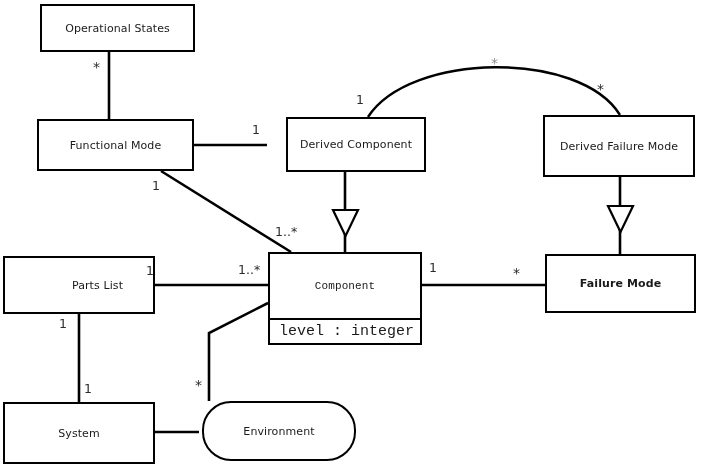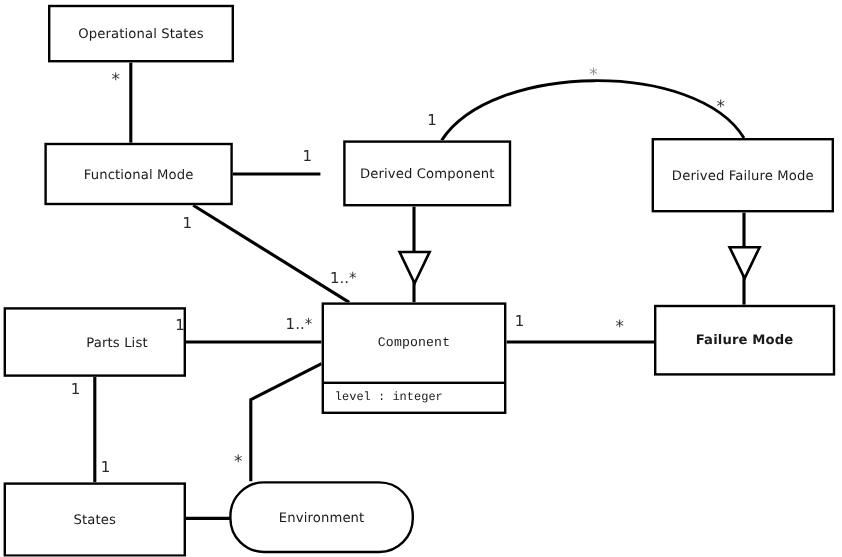--- a/index.html
+++ b/index.html
@@ -44,21 +44,21 @@
   }
   .uml-attrs {
     box-sizing: border-box;
     width: 100%;
     border-top: 2px solid #000000;
     display: flex;
     align-items: center;
     padding-left: 9px;
   }
   .uml-attr {
-    font-size: 10px;
+    font-size: 15px;
     color: #1a1a1a;
     white-space: nowrap;
   }
   .mult {
     position: absolute;
     font-size: 12.5px;
     color: #2b2b2b;
     white-space: nowrap;
     z-index: 3;
     line-height: 1;
@@ -127,24 +127,24 @@
     <div class="uml-attrs" style="height:25px;">
       <span class="uml-attr">level : integer</span>
     </div>
   </div>
 
   <div class="uml-class" style="left:545px; top:254px; width:151px; height:59px;font-weight:bold;">
     <div class="uml-name" style="height:100%;">Failure Mode</div>
   </div>
 
   <div class="uml-class" style="left:3px; top:402px; width:152px; height:62px;">
-    <div class="uml-name" style="height:58px;">States</div>
+    <div class="uml-name" style="height:58px;">System</div>
   </div>
 
-  <div class="uml-class" style="left:191px; top:401px; width:154px; height:60px;border-radius:29px;">
+  <div class="uml-class" style="left:202px; top:401px; width:154px; height:60px;border-radius:29px;">
     <div class="uml-name" style="height:56px;">Environment</div>
   </div>
 
   <span class="mult mult-star" style="left:93px; top:60px;">*</span>
 
   <span class="mult" style="left:252px; top:124px;">1</span>
 
   <span class="mult" style="left:356px; top:94px;">1</span>
 
   <span class="mult mult-star mult-faint" style="left:491px; top:56px;">*</span>

